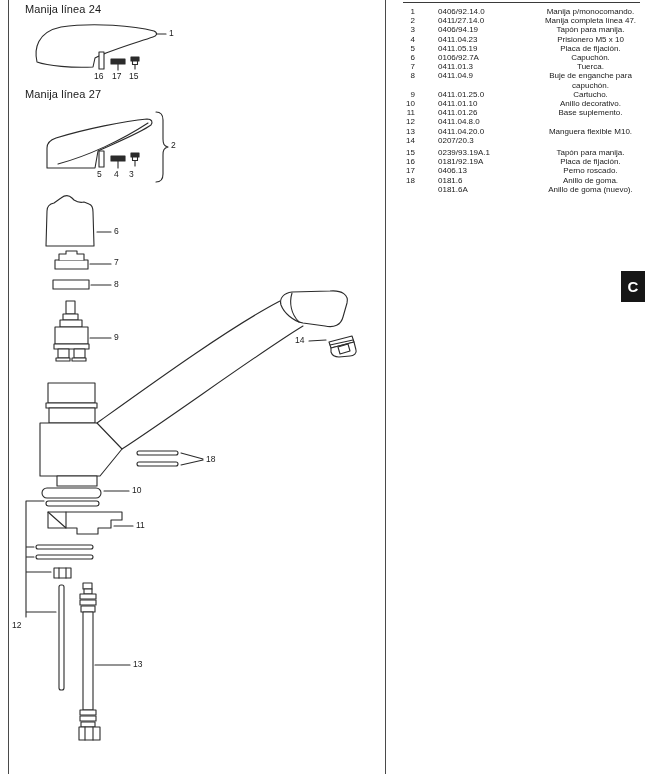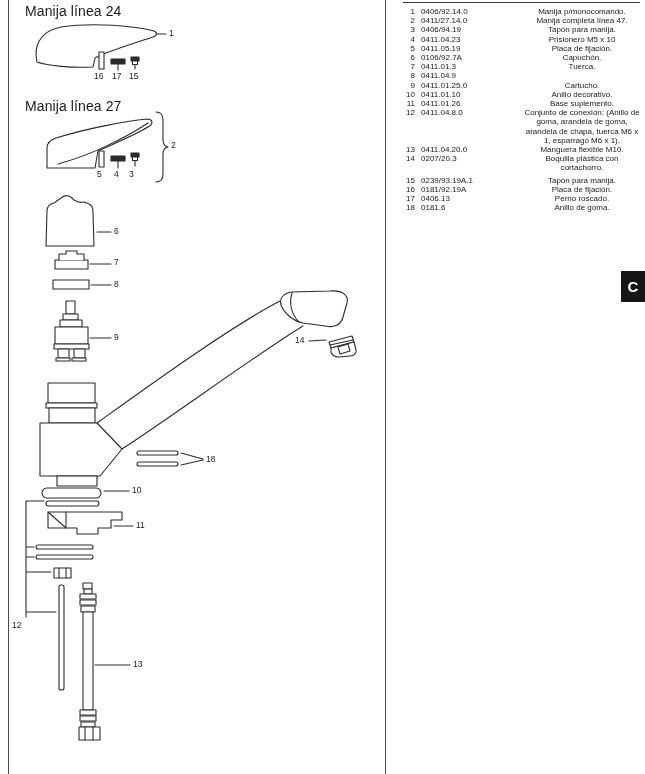--- a/index.html
+++ b/index.html
@@ -3,34 +3,34 @@
 <meta charset="utf-8">
 <style>
   html,body{margin:0;padding:0;background:#fff;}
   .page{
     position:relative;width:645px;height:774px;background:#fff;overflow:hidden;
     font-family:"Liberation Sans", sans-serif;color:#1a1a1a;
   }
   .vline{position:absolute;top:0;width:1px;height:774px;background:#4a4a4a;}
   .vline.left{left:8px;}
   .vline.divider{left:385px;}
-  .diagram-title{position:absolute;font-size:14px;color:#1a1a1a;letter-spacing:.1px;}
+  .diagram-title{position:absolute;font-size:11px;color:#1a1a1a;letter-spacing:.1px;}
   .title-24{left:25px;top:3px;}
-  .title-27{left:25px;top:98px;}
+  .title-27{left:25px;top:88px;}
   .art{position:absolute;left:0;top:0;}
   .co{position:absolute;font-size:8.5px;color:#1a1a1a;line-height:9px;}
   
   .parts-list{
     position:absolute;left:403px;top:2px;width:237px;
     border-top:1.5px solid #3a3a3a;padding-top:4px;
     font-size:8px;line-height:9.2px;color:#1a1a1a;
   }
   .pl-row{display:flex;align-items:flex-start;}
   .pl-num{flex:none;width:12px;text-align:right;}
-  .pl-code{flex:none;width:103px;padding-left:6px;box-sizing:content-box;}
+  .pl-code{flex:none;width:103px;padding-left:23px;box-sizing:content-box;}
   .pl-desc{flex:1;min-width:0;text-align:center;}
   .gap-top{margin-top:3px;}
   
   .c-tab{
     position:absolute;left:621px;top:271px;width:24px;height:31px;
     background:#161616;color:#fff;font-weight:bold;font-size:15px;
     display:flex;align-items:center;justify-content:center;
   }
 </style>
 </head>
@@ -240,50 +240,49 @@
         <span class="pl-desc">Capuchón.</span>
       </div>
     <div class="pl-row">
         <span class="pl-num">7</span>
         <span class="pl-code">0411.01.3</span>
         <span class="pl-desc">Tuerca.</span>
       </div>
     <div class="pl-row">
         <span class="pl-num">8</span>
         <span class="pl-code">0411.04.9</span>
+        <span class="pl-desc">Buje de enganche para capuchón.</span>
       </div>
     <div class="pl-row">
         <span class="pl-num">9</span>
         <span class="pl-code">0411.01.25.0</span>
         <span class="pl-desc">Cartucho.</span>
       </div>
     <div class="pl-row">
         <span class="pl-num">10</span>
         <span class="pl-code">0411.01.10</span>
         <span class="pl-desc">Anillo decorativo.</span>
       </div>
     <div class="pl-row">
         <span class="pl-num">11</span>
         <span class="pl-code">0411.01.26</span>
         <span class="pl-desc">Base suplemento.</span>
       </div>
     <div class="pl-row">
         <span class="pl-num">12</span>
         <span class="pl-code">0411.04.8.0</span>
-        <span class="pl-desc">Conjunto de conexión: (Anillo de goma, arandela de goma, arandela de chapa, tuerca M6 x 1, esparrago M6 x 1).</span>
       </div>
     <div class="pl-row">
         <span class="pl-num">13</span>
         <span class="pl-code">0411.04.20.0</span>
         <span class="pl-desc">Manguera flexible M10.</span>
       </div>
     <div class="pl-row">
         <span class="pl-num">14</span>
         <span class="pl-code">0207/20.3</span>
-        <span class="pl-desc">Boquilla plástica con cortachorro.</span>
       </div>
     <div class="pl-row gap-top">
         <span class="pl-num">15</span>
         <span class="pl-code">0239/93.19A.1</span>
         <span class="pl-desc">Tapón para manija.</span>
       </div>
     <div class="pl-row">
         <span class="pl-num">16</span>
         <span class="pl-code">0181/92.19A</span>
         <span class="pl-desc">Placa de fijación.</span>
@@ -291,17 +290,22 @@
     <div class="pl-row">
         <span class="pl-num">17</span>
         <span class="pl-code">0406.13</span>
         <span class="pl-desc">Perno roscado.</span>
       </div>
     <div class="pl-row">
         <span class="pl-num">18</span>
         <span class="pl-code">0181.6</span>
         <span class="pl-desc">Anillo de goma.</span>
       </div>
+    <div class="pl-row">
+        <span class="pl-num"></span>
+        <span class="pl-code">0181.6A</span>
+        <span class="pl-desc">Anillo de goma (nuevo).</span>
+      </div>
   </div>
 
   <div class="c-tab">C</div>
 
 </div>
 
 </body></html>

